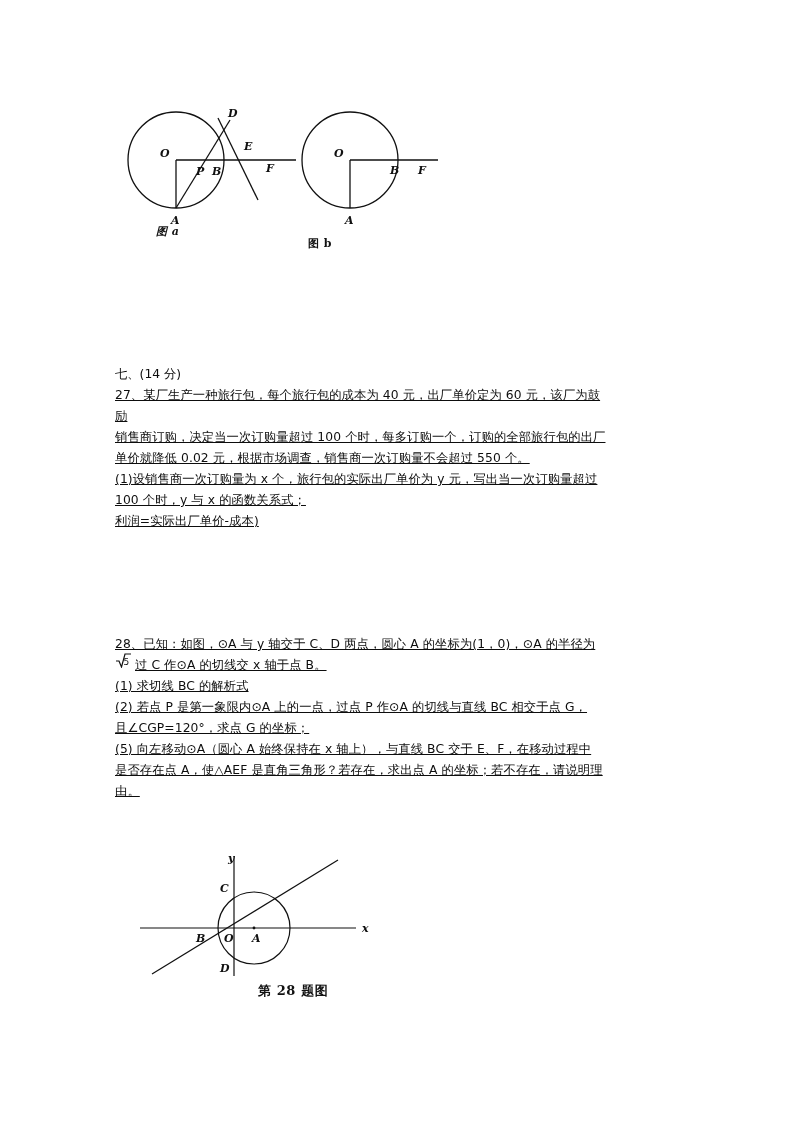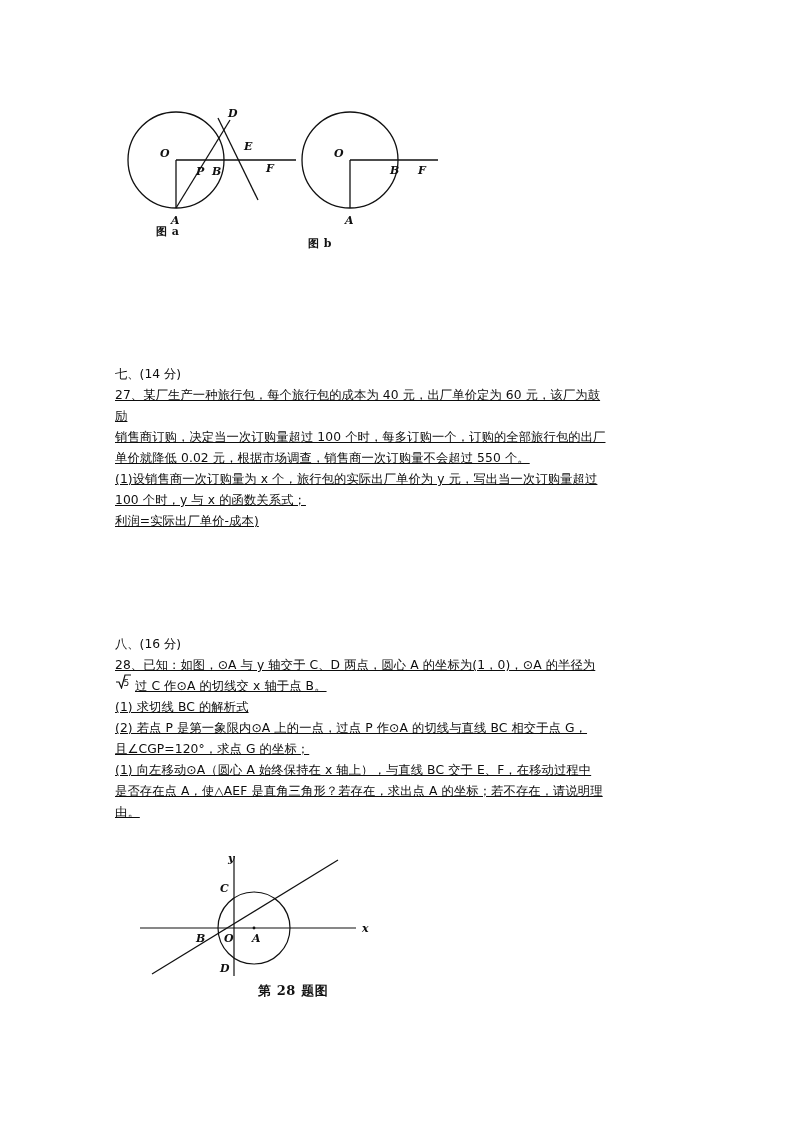--- a/index.html
+++ b/index.html
@@ -39,21 +39,21 @@
     height: 20px;
   }
   .fig-cap {
     position: absolute;
     font-family: "DejaVu Serif", serif;
     font-size: 11px;
     font-weight: bold;
     color: #111;
     letter-spacing: 0.5px;
   }
-  .fig-cap.a { left: 38px; top: 0; }
+  .fig-cap.a { left: 38px; top: 0; font-style: italic; }
   .fig-cap.b { left: 190px; top: 12px; }
 
   
   .block {
     position: absolute;
     left: 115px;
     width: 574px;
   }
   .ln {
     font-family: "DejaVu Sans", "Liberation Sans", sans-serif;
@@ -161,37 +161,36 @@
     <div class="ln">27、某厂生产一种旅行包，每个旅行包的成本为 40 元，出厂单价定为 60 元，该厂为鼓</div>
     <div class="ln">励</div>
     <div class="ln">销售商订购，决定当一次订购量超过 100 个时，每多订购一个，订购的全部旅行包的出厂</div>
     <div class="ln">单价就降低 0.02 元，根据市场调查，销售商一次订购量不会超过 550 个。</div>
     <div class="ln">(1)设销售商一次订购量为 x 个，旅行包的实际出厂单价为 y 元，写出当一次订购量超过</div>
     <div class="ln">100 个时，y 与 x 的函数关系式；</div>
     <div class="ln">利润=实际出厂单价-成本)</div>
   </div>
 
   <div class="block" style="top: 634px;">
-    <div class="sec-head">八、(16 分)</div>
     <div class="ln">28、已知：如图，⊙A 与 y 轴交于 C、D 两点，圆心 A 的坐标为(1，0)，⊙A 的半径为</div>
 
     <div class="ln radical-line">
       <span class="radical">
         <svg width="17" height="16" viewBox="0 0 17 16" xmlns="http://www.w3.org/2000/svg">
           <path d="M1 9 L4 9 L6.5 15 L10 2 L16 2" stroke="#111" stroke-width="1.2" fill="none"></path>
           <text x="8.5" y="12.5" font-family="DejaVu Sans, sans-serif" font-size="9" fill="#111">5</text>
         </svg>
       </span>
       <span>过 C 作⊙A 的切线交 x 轴于点 B。</span>
     </div>
 
     <div class="ln">(1)  求切线 BC 的解析式</div>
     <div class="ln">(2)  若点 P 是第一象限内⊙A 上的一点，过点 P 作⊙A 的切线与直线 BC 相交于点 G，</div>
     <div class="ln">且∠CGP=120°，求点 G 的坐标；</div>
-    <div class="ln">(1)  向左移动⊙A（圆心 A 始终保持在 x 轴上），与直线 BC 交于 E、F，在移动过程中</div>
+    <div class="ln">(5)  向左移动⊙A（圆心 A 始终保持在 x 轴上），与直线 BC 交于 E、F，在移动过程中</div>
     <div class="ln">是否存在点 A，使△AEF 是直角三角形？若存在，求出点 A 的坐标；若不存在，请说明理</div>
     <div class="ln">由。</div>
   </div>
 
   <div class="coord-fig">
     <svg width="250" height="132" viewBox="0 0 250 132" xmlns="http://www.w3.org/2000/svg">
       <g stroke="#111" fill="none" stroke-width="1.2">
 
         <line x1="2" y1="76" x2="218" y2="76"></line>
 

